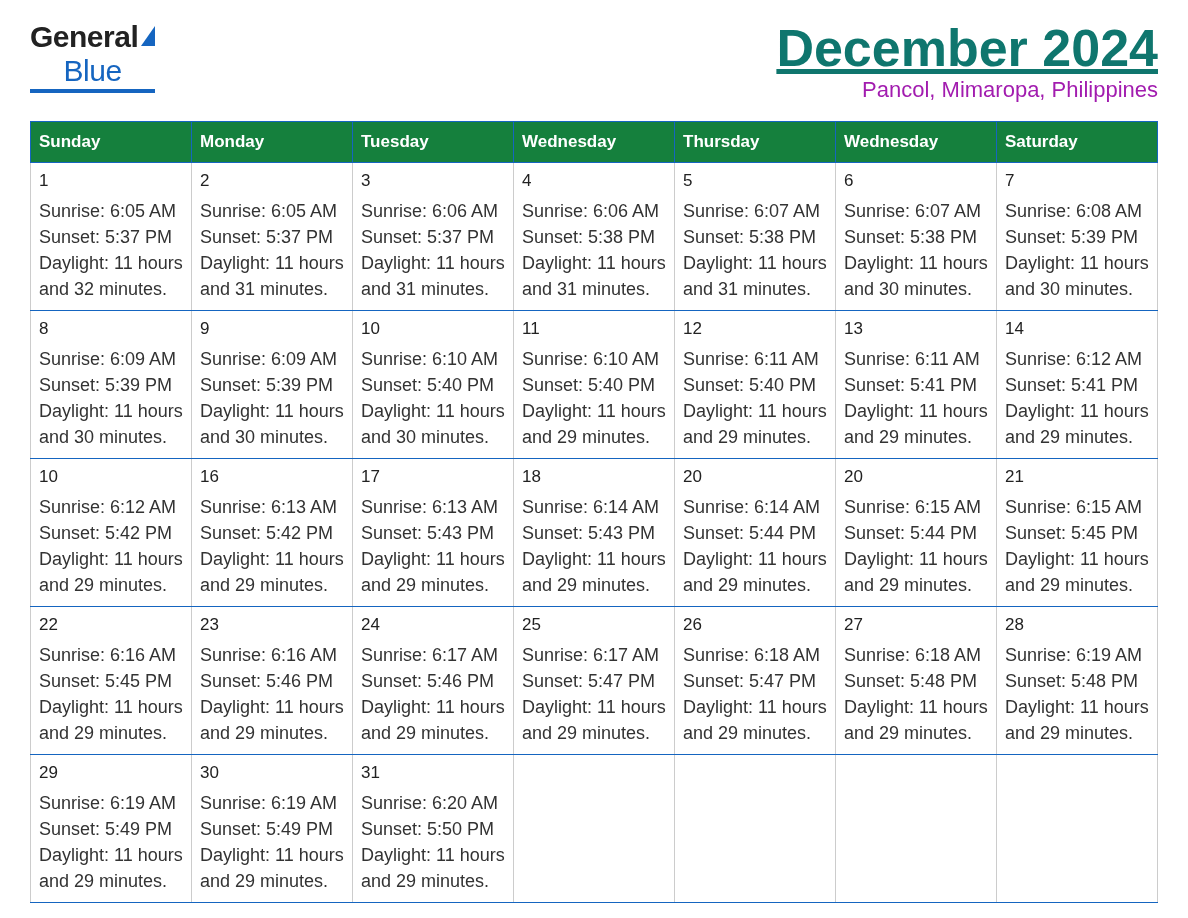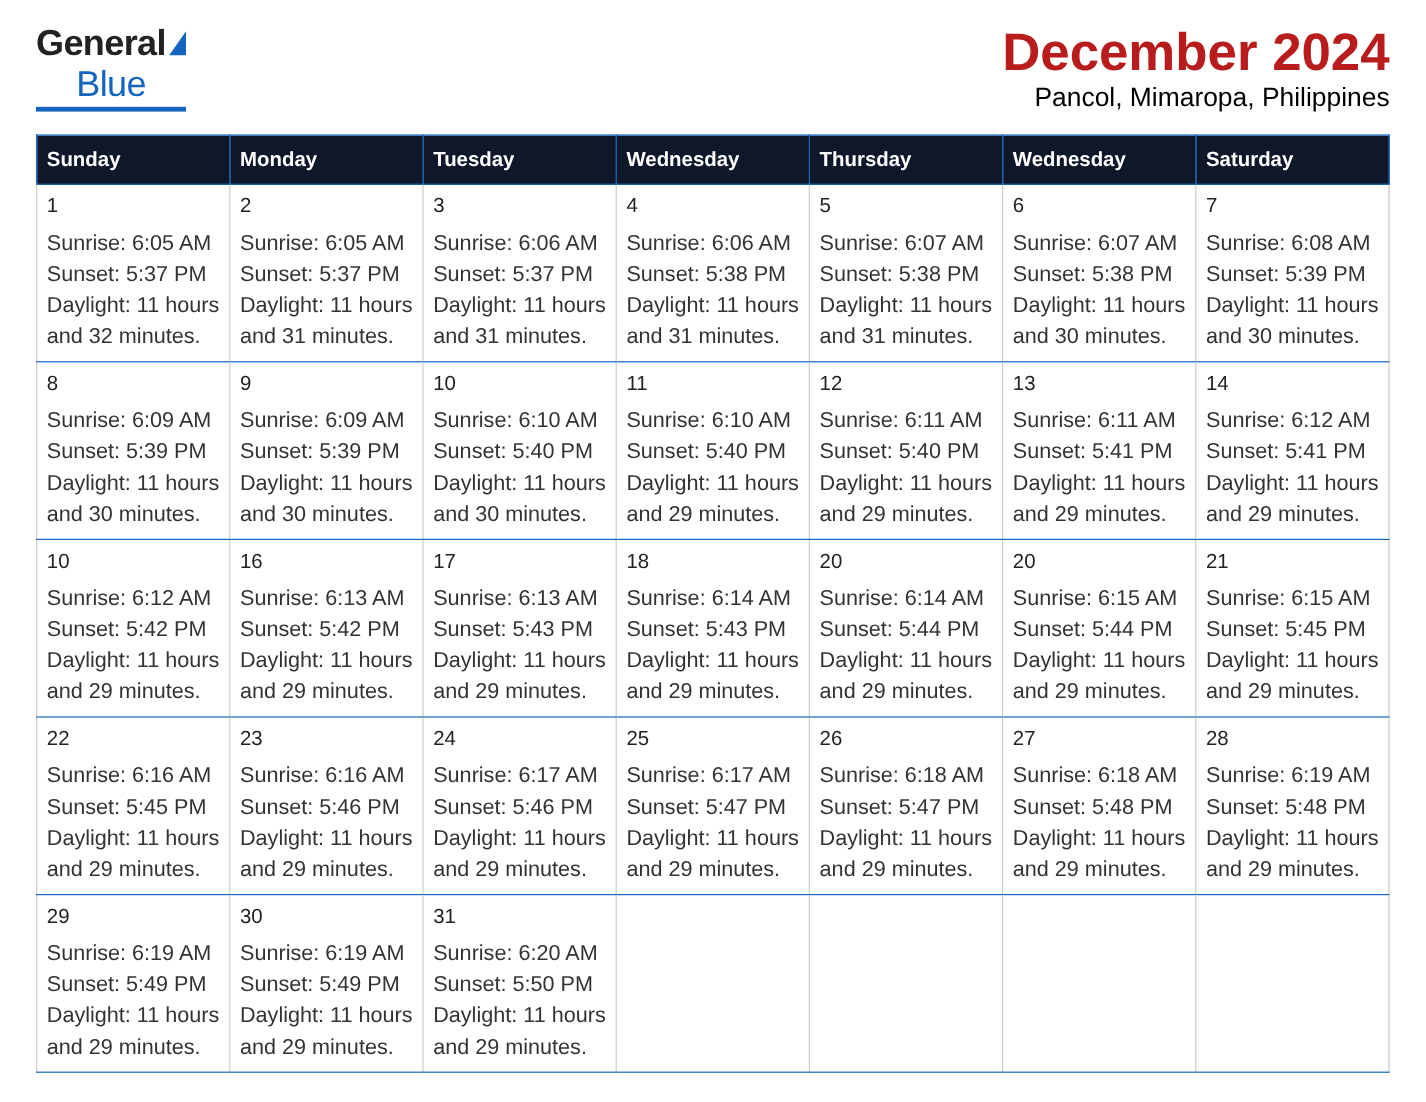--- a/index.html
+++ b/index.html
@@ -19,37 +19,38 @@
     }
     .logo {
       display: flex;
       flex-direction: column;
       align-items: center;
     }
     .title-block {
       text-align: right;
     }
     .title-block h1 {
-      font-size: 44px;
+      font-size: 52px;
       font-weight: bold;
-      color: #b91c1c;
+      color: #0f766e;
       line-height: 1.1;
+      text-decoration: underline;
     }
     .title-block h2 {
       font-size: 22px;
       font-weight: normal;
-      color: #000000;
+      color: #a21caf;
     }
     .calendar {
       width: 100%;
       border-collapse: collapse;
       border: 1.5px solid #1565c0;
     }
     .calendar th {
-      background: #0f172a;
+      background: #15803d;
       color: #fff;
       font-size: 17px;
       font-weight: bold;
       padding: 10px 8px;
       text-align: left;
       border: 1px solid #1565c0;
     }
     .calendar td {
       vertical-align: top;
       padding: 6px 8px 8px 8px;

